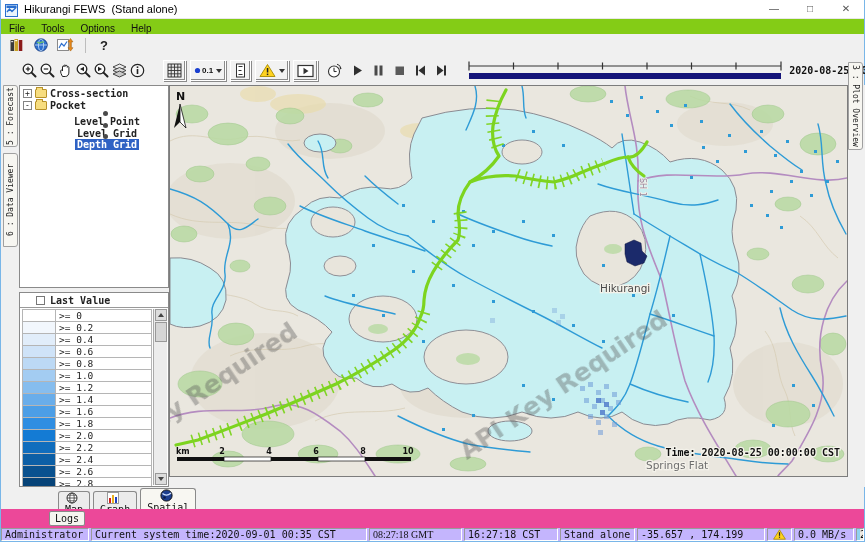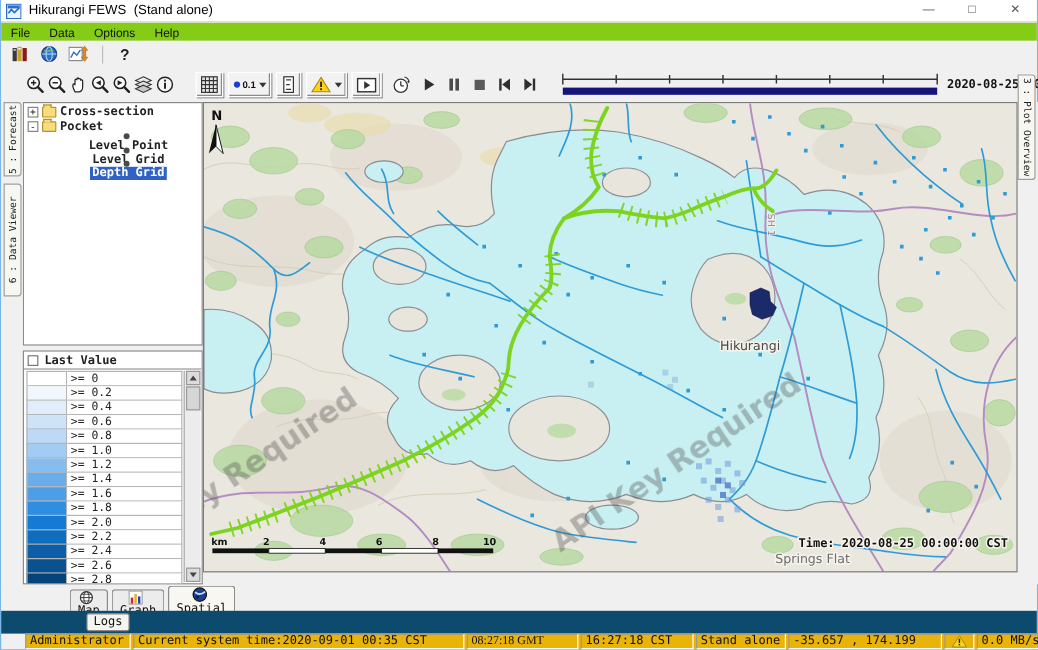--- a/index.html
+++ b/index.html
@@ -42,21 +42,21 @@
   .tree { height:203px; background:#fff; border:1px solid #8a8a8a; overflow:hidden; padding-top:2px; }
   .trow { height:11.6px; display:flex; align-items:center; font-family:"DejaVu Sans Mono", monospace; font-size:10px; font-weight:bold; color:#222; white-space:nowrap; }
   .expander { width:9px; height:9px; border:1px solid #848484; background:#fff; font-size:8px; line-height:7px; text-align:center; margin:0 3px 0 3px; font-weight:normal; flex:0 0 auto; }
   .folder { width:12px; height:9px; background:#f7dd7f; border:1px solid #b8922a; border-radius:1px; margin-right:3px; position:relative; flex:0 0 auto; }
   .folder::before { content:""; position:absolute; top:-3px; left:0; width:5px; height:2px; background:#f7dd7f; border:1px solid #b8922a; border-bottom:none; }
   .bullet { width:5px; height:5px; border-radius:50%; background:#4a4a4a; margin:0 4px 0 0; flex:0 0 auto; }
   .child { padding-left:26px;flex-direction:column; }
   .sel { background:#2f62c4; color:#fff; padding:0 2px; }
   .splitter { height:4px; }
   .legend { flex:1; background:#fff; border:1px solid #8a8a8a; position:relative; overflow:hidden; }
-  .lhead { height:15px; display:flex; align-items:center; border-bottom:1px solid #999; padding-left:3px; }
+  .lhead { height:15px; display:flex; align-items:center; border-bottom:1px solid #999; padding-left:16px; }
   .cb { width:9px; height:9px; border:1px solid #777; background:#fff; margin-right:5px; flex:0 0 auto; }
   .lhead span { font-family:"DejaVu Sans Mono", monospace; font-size:10px; font-weight:bold; color:#222; }
   .lrows { position:absolute; top:16px; left:2px; right:16px; bottom:1px; display:flex; flex-direction:column; }
   .lrow { flex:1; display:flex; align-items:stretch; }
   .sw { width:34px; border:1px solid #b5b5b5; border-top:none; flex:0 0 auto; }
   .lrow:first-child .sw { border-top:1px solid #b5b5b5; }
   .lab { flex:1; border:1px solid #b5b5b5; border-left:none; border-top:none; font-family:"DejaVu Sans Mono", monospace; font-size:9.5px; color:#222; padding-left:3px; display:flex; align-items:center; background:#fff; }
   .lrow:first-child .lab { border-top:1px solid #b5b5b5; }
   .lscroll { position:absolute; top:16px; right:1px; bottom:1px; width:14px; background:#ececec; border-left:1px solid #aaa; display:flex; flex-direction:column; align-items:center; }
   .sarr { width:12px; height:12px; background:#dcdcdc; border:1px solid #999; display:flex; align-items:center; justify-content:center; }
@@ -68,25 +68,25 @@
   .map-wrap { width:679px; height:392px; border:1px solid #7c7c7c; background:#eae7df; position:relative; flex:0 0 auto; overflow:hidden; }
   .map-wrap svg { display:block; }
   .right-strip { width:18px; background:#f0f0f0; flex:0 0 auto; }
 
   
   .tabbar { height:22px; background:#f0f0f0; display:flex; align-items:flex-end; padding-left:57px; flex:0 0 auto; }
   .tab { height:18px; border:1px solid #8a8a8a; border-bottom:none; border-radius:3px 3px 0 0; background:#ececec; display:flex; align-items:center; padding:0 6px; font-family:"DejaVu Sans Mono", monospace; font-size:10px; color:#111; margin-right:3px;flex-direction:column; }
   .tab .ticon { margin-right:4px; display:flex; }
   .tab.active { height:21px; background:#f8f7f2; }
   .tab-wbtn { font-size:10px; font-weight:bold; color:#111; margin-left:5px; }
-  .logsrow { height:19px; background:#0c4a6e; display:flex; align-items:center; padding-left:71px; flex:0 0 auto; }
+  .logsrow { height:19px; background:#ec4899; display:flex; align-items:center; padding-left:48px; flex:0 0 auto; }
   .logs-tab { height:15px; border:1px solid #8a8a8a; border-radius:2px; background:#f5f5f0; font-family:"DejaVu Sans Mono", monospace; font-size:10px; color:#111; display:flex; align-items:center; padding:0 5px; }
 
   
-  .statusbar { height:14px; background:#eab308; display:flex; align-items:stretch; flex:1; font-family:"DejaVu Sans Mono", monospace; font-size:10px; color:#111;margin-left:20px; }
+  .statusbar { height:14px; background:#c4b5fd; display:flex; align-items:stretch; flex:1; font-family:"DejaVu Sans Mono", monospace; font-size:10px; color:#111; }
   .cell { border:1px solid; border-color:#9a9a9a #ffffff #ffffff #9a9a9a; margin-right:2px; padding:0 3px; display:flex; align-items:center; white-space:nowrap; overflow:hidden; flex:0 0 auto; }
   .cell-user { width:88px; }
   .cell-sys { width:276px; }
   .cell-gmt { width:93px;font-family:Liberation Serif, serif; }
   .cell-cst { width:94px; }
   .cell-mode { width:75px; }
   .cell-coord { width:128px; }
   .cell-warn { width:25px; justify-content:center; }
   .cell-speed { width:60px; }
   .cell-mem { flex:1; margin-right:0; background:linear-gradient(to right,#8ed2f0 0,#8ed2f0 52%,#ece9e2 52%); }
@@ -107,21 +107,21 @@
     <span class="title-text">Hikurangi FEWS  (Stand alone)</span>
     <div class="win-controls">
       <span class="wc">—</span>
       <span class="wc">□</span>
       <span class="wc">✕</span>
     </div>
   </div>
 
   <div class="menubar">
     <span class="menu-item">File</span>
-    <span class="menu-item">Data</span>
+    <span class="menu-item">Tools</span>
     <span class="menu-item">Options</span>
     <span class="menu-item">Help</span>
   </div>
 
   <div class="toolbar1">
     <span class="tbtn">
       <svg width="16" height="16" viewBox="0 0 16 16">
           <rect x="1.5" y="3" width="3.5" height="11" fill="#3a3a3a"></rect>
           <rect x="5.5" y="2" width="3.5" height="12" fill="#c9a227"></rect>
           <rect x="9.8" y="3" width="3.5" height="11" fill="#8b1a1a"></rect>

